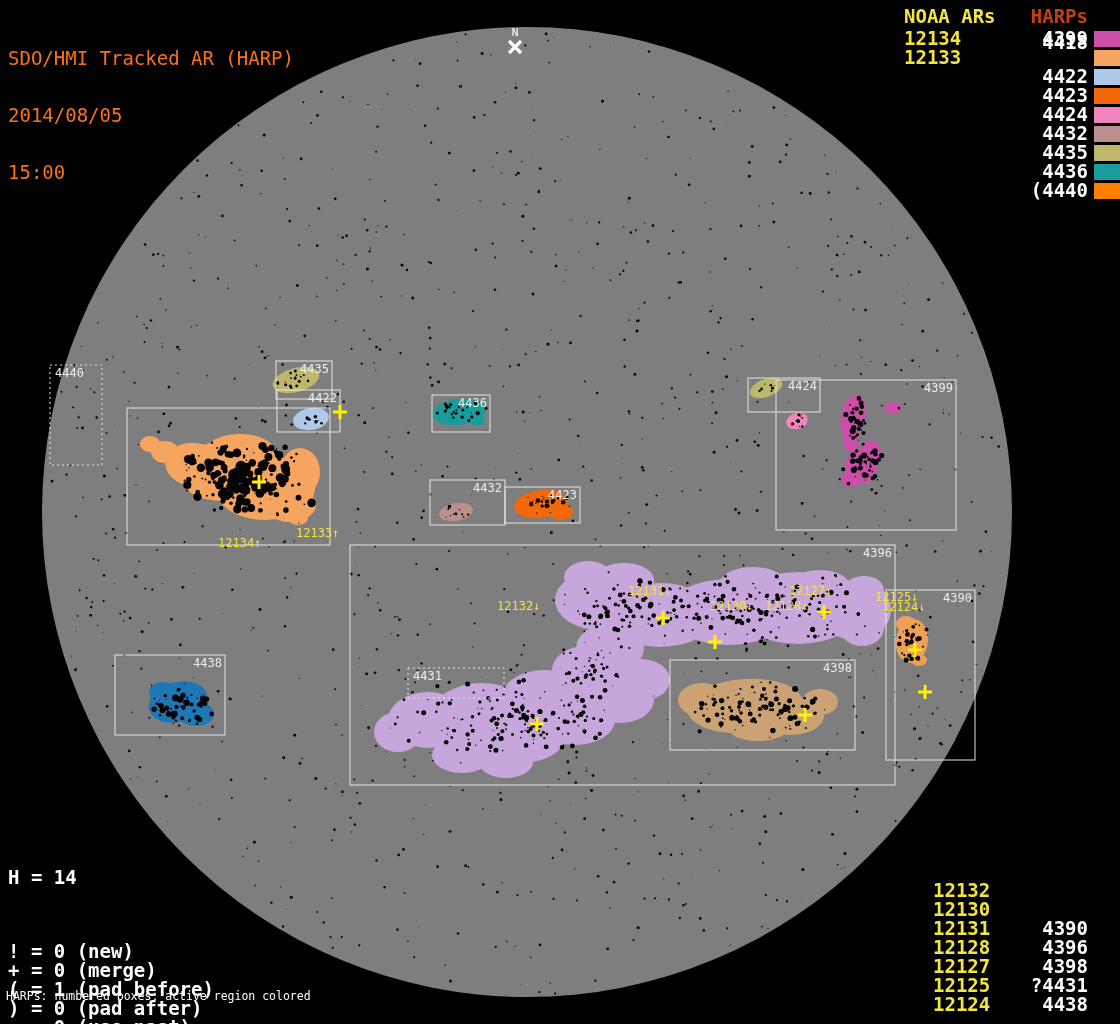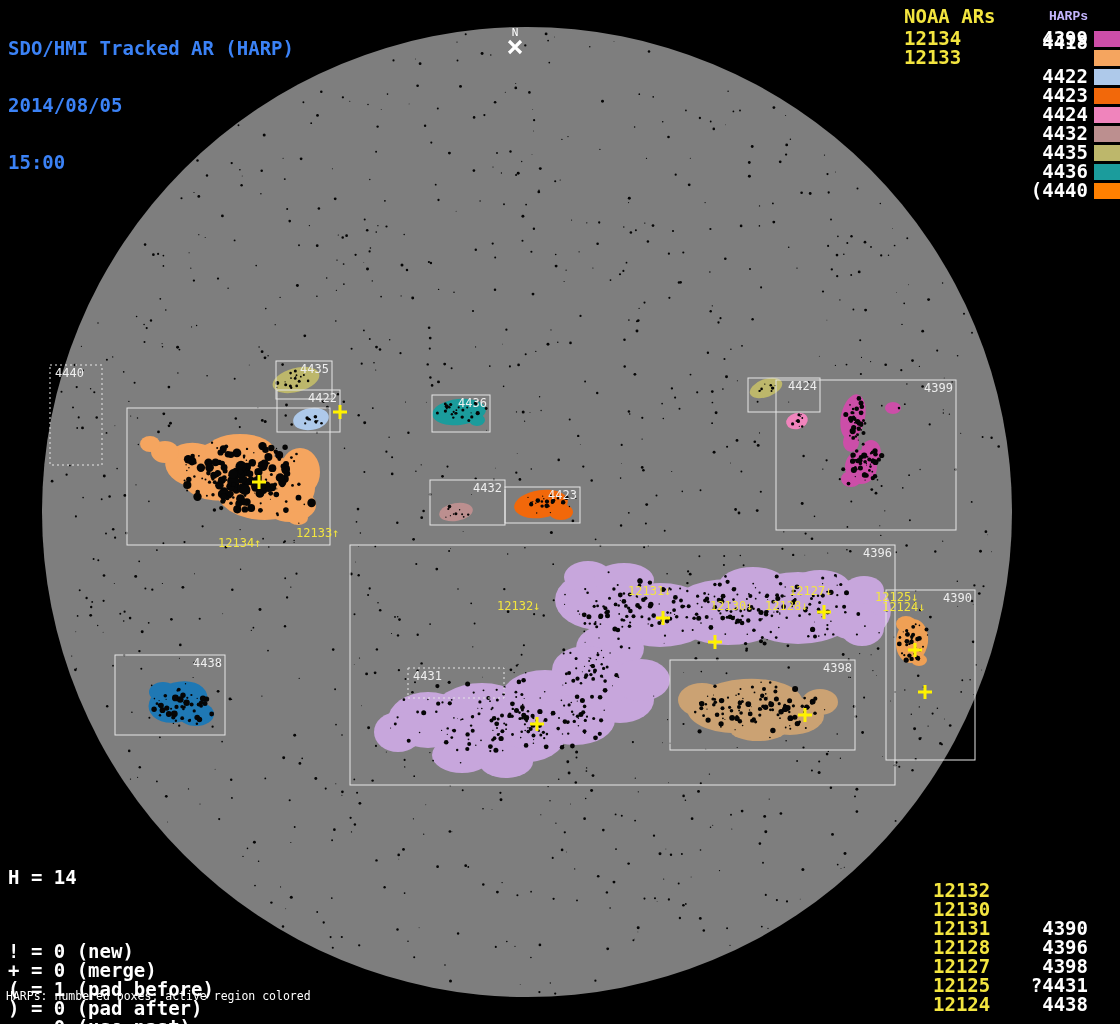--- a/index.html
+++ b/index.html
@@ -2,24 +2,24 @@
 <html><head>
 <meta charset="utf-8">
 <style>
   :root{ --yellow:#f3e53f; }
   *{margin:0;padding:0;box-sizing:border-box;}
   html,body{background:#000;}
   body{width:1120px;height:1024px;overflow:hidden;font-family:"DejaVu Sans Mono",monospace;}
   .stage{position:relative;width:1120px;height:1024px;background:#000;}
   .stage svg{position:absolute;left:0;top:0;}
   svg text{font-family:"DejaVu Sans Mono",monospace;}
-  .hdr{position:absolute;left:8px;top:1px;color:#3b82f6;font-size:19px;line-height:19px;font-weight:bold;white-space:pre;}
+  .hdr{position:absolute;left:8px;top:11px;color:#f97316;font-size:19px;line-height:19px;font-weight:normal;white-space:pre;}
   .overlay{position:absolute;left:0;top:0;width:1120px;height:836px;pointer-events:none;}
   .noaa-hdr{position:absolute;left:904px;top:7px;font-size:19px;line-height:19px;font-weight:bold;color:var(--yellow);}
-  .harps-hdr{position:absolute;right:32px;top:7px;font-size:13px;line-height:19px;font-weight:bold;color:#c4b5fd;font-family:Liberation Mono, monospace;}
+  .harps-hdr{position:absolute;right:32px;top:7px;font-size:19px;line-height:19px;font-weight:bold;color:#c2410c;}
   .ln-noaa{position:absolute;left:904px;font-size:19px;line-height:19px;font-weight:bold;color:var(--yellow);}
   .ln-harp{position:absolute;right:32px;font-size:19px;line-height:19px;font-weight:bold;color:#fff;text-align:right;}
   .swatch{position:absolute;left:1094px;width:26px;height:16px;}
   .ls-noaa{position:absolute;left:933px;font-size:19px;line-height:19px;font-weight:bold;color:var(--yellow);}
   .ls-harp{position:absolute;right:32px;font-size:19px;line-height:19px;font-weight:bold;color:#fff;text-align:right;}
   .stats{position:absolute;left:8px;top:830px;color:#fff;font-size:19px;line-height:19px;font-weight:bold;white-space:pre;}
   #flags{margin-top:17px;}
   .flag-line{font-size:19px;line-height:19px;}
   .fn{position:absolute;left:6px;color:#fff;font-size:11.5px;line-height:12px;font-weight:normal;white-space:pre;}
   .fn1{top:990px;}

